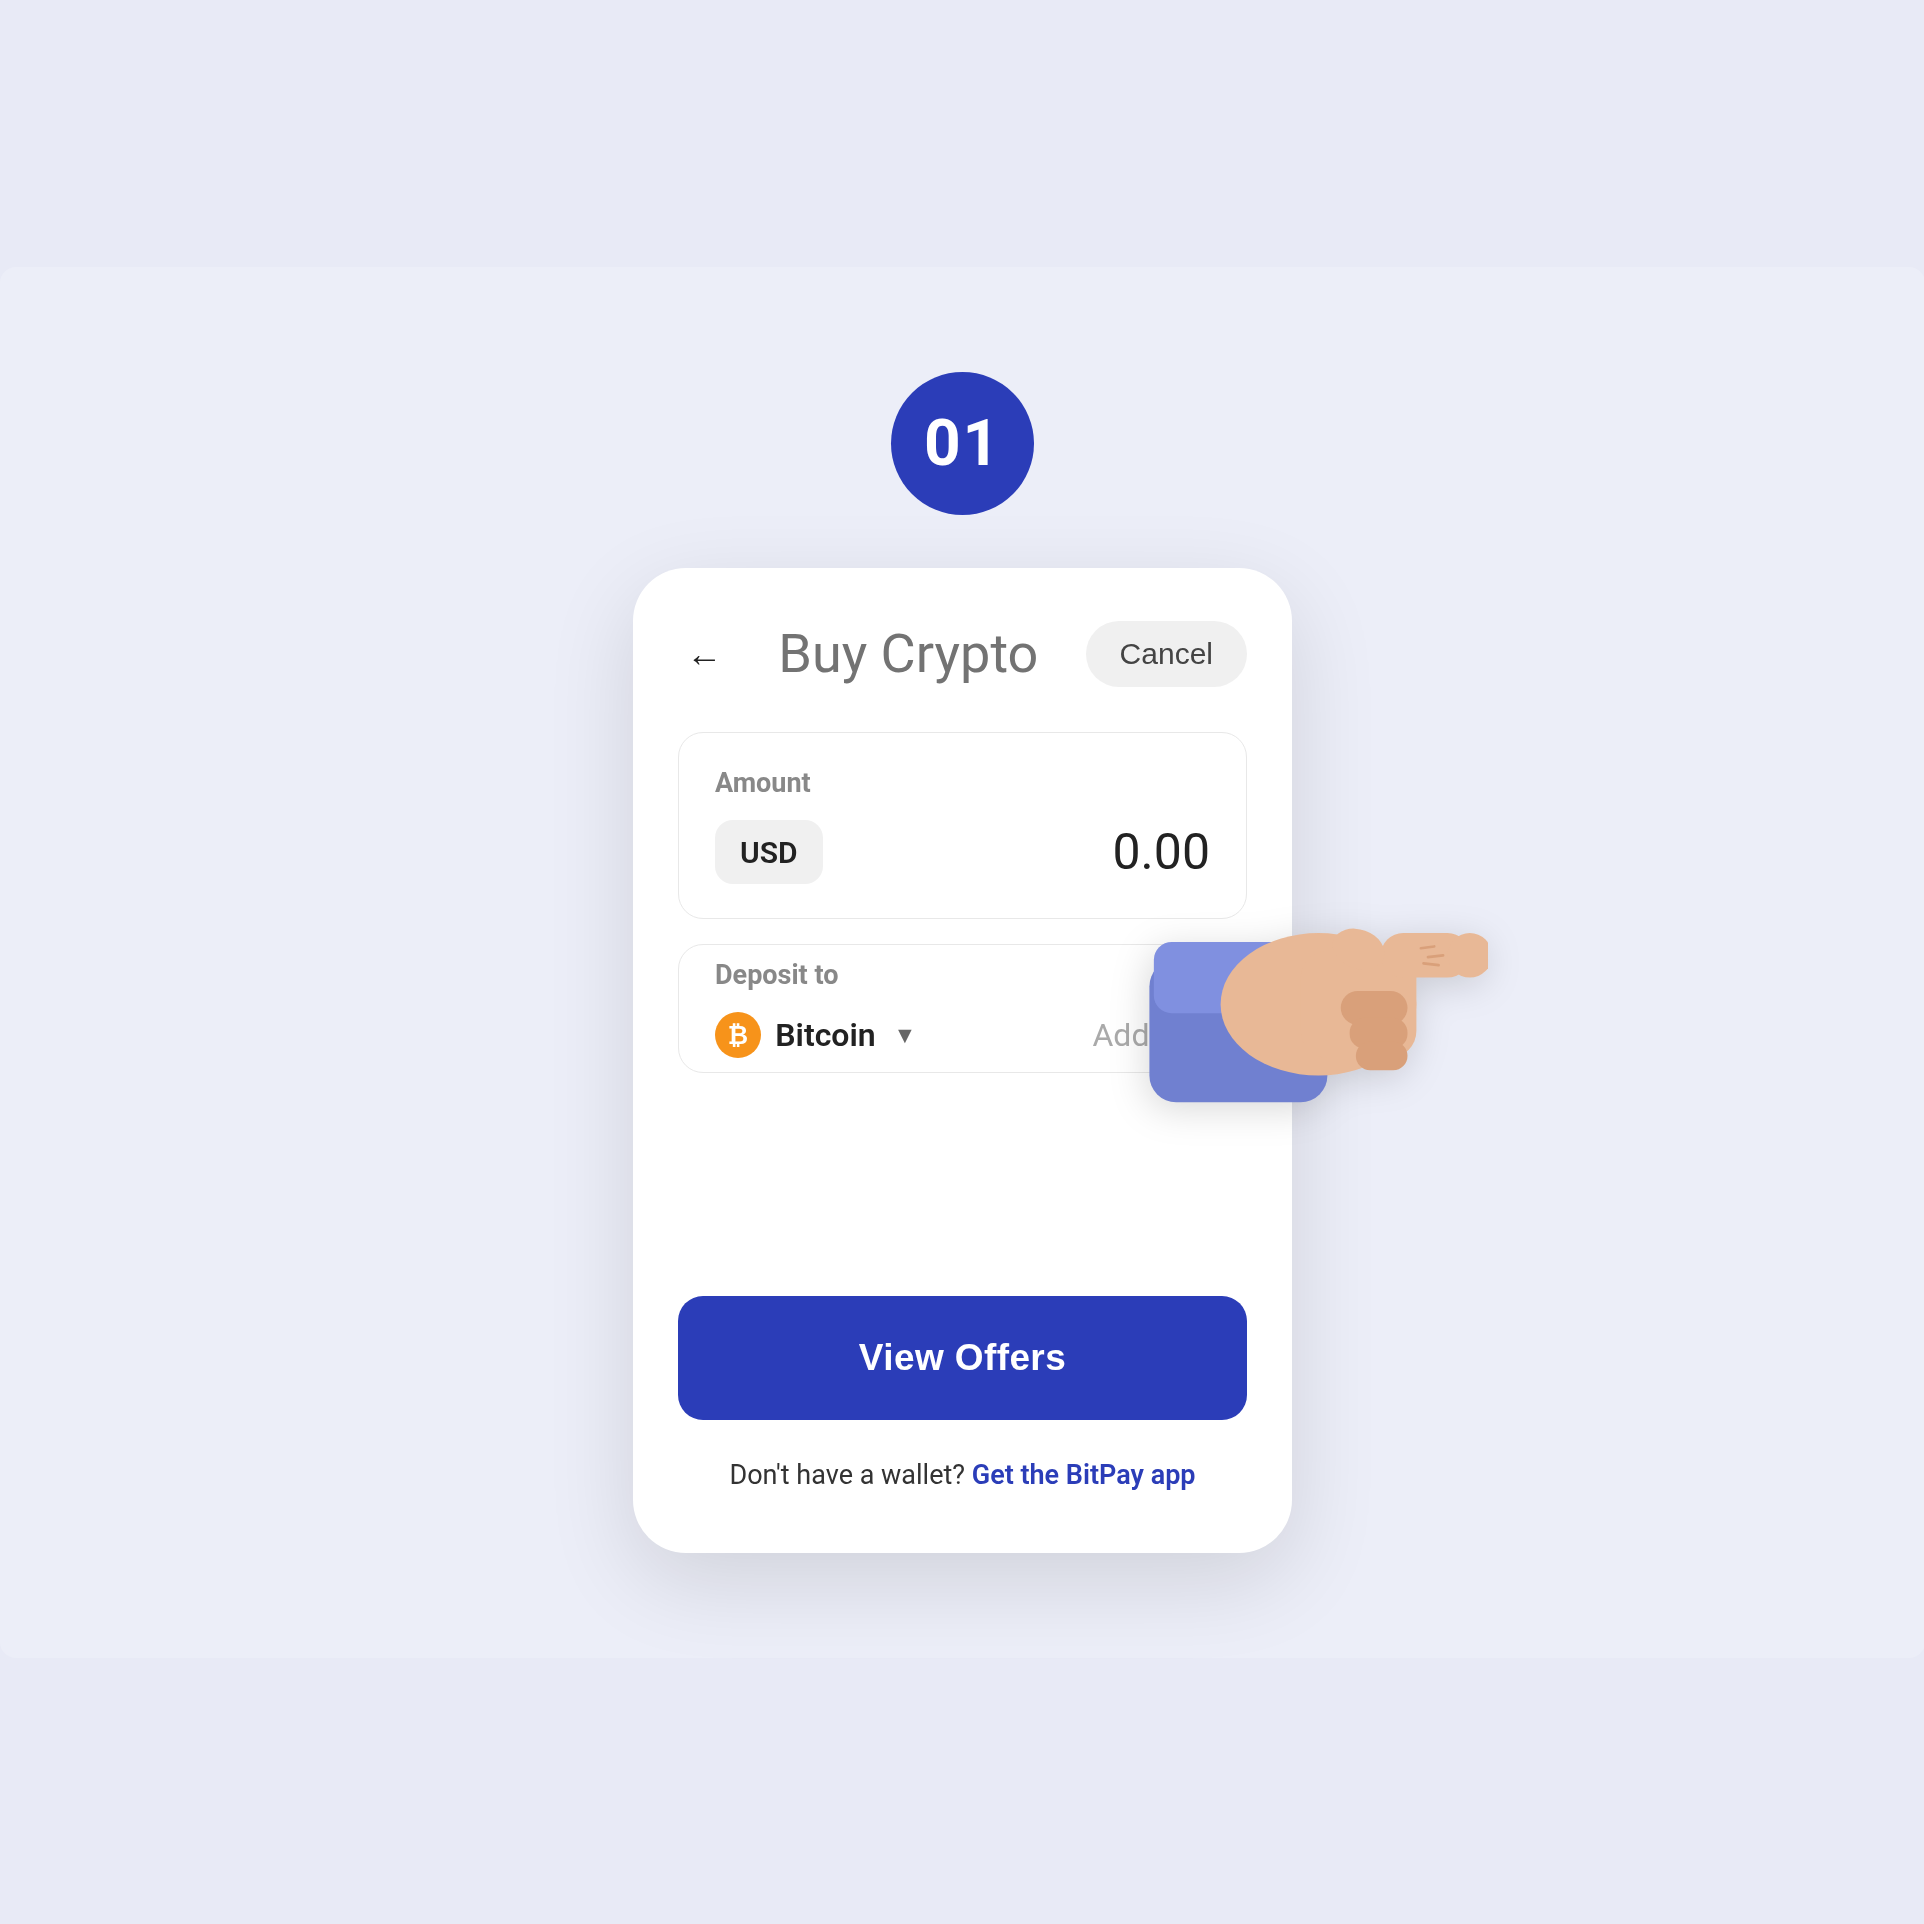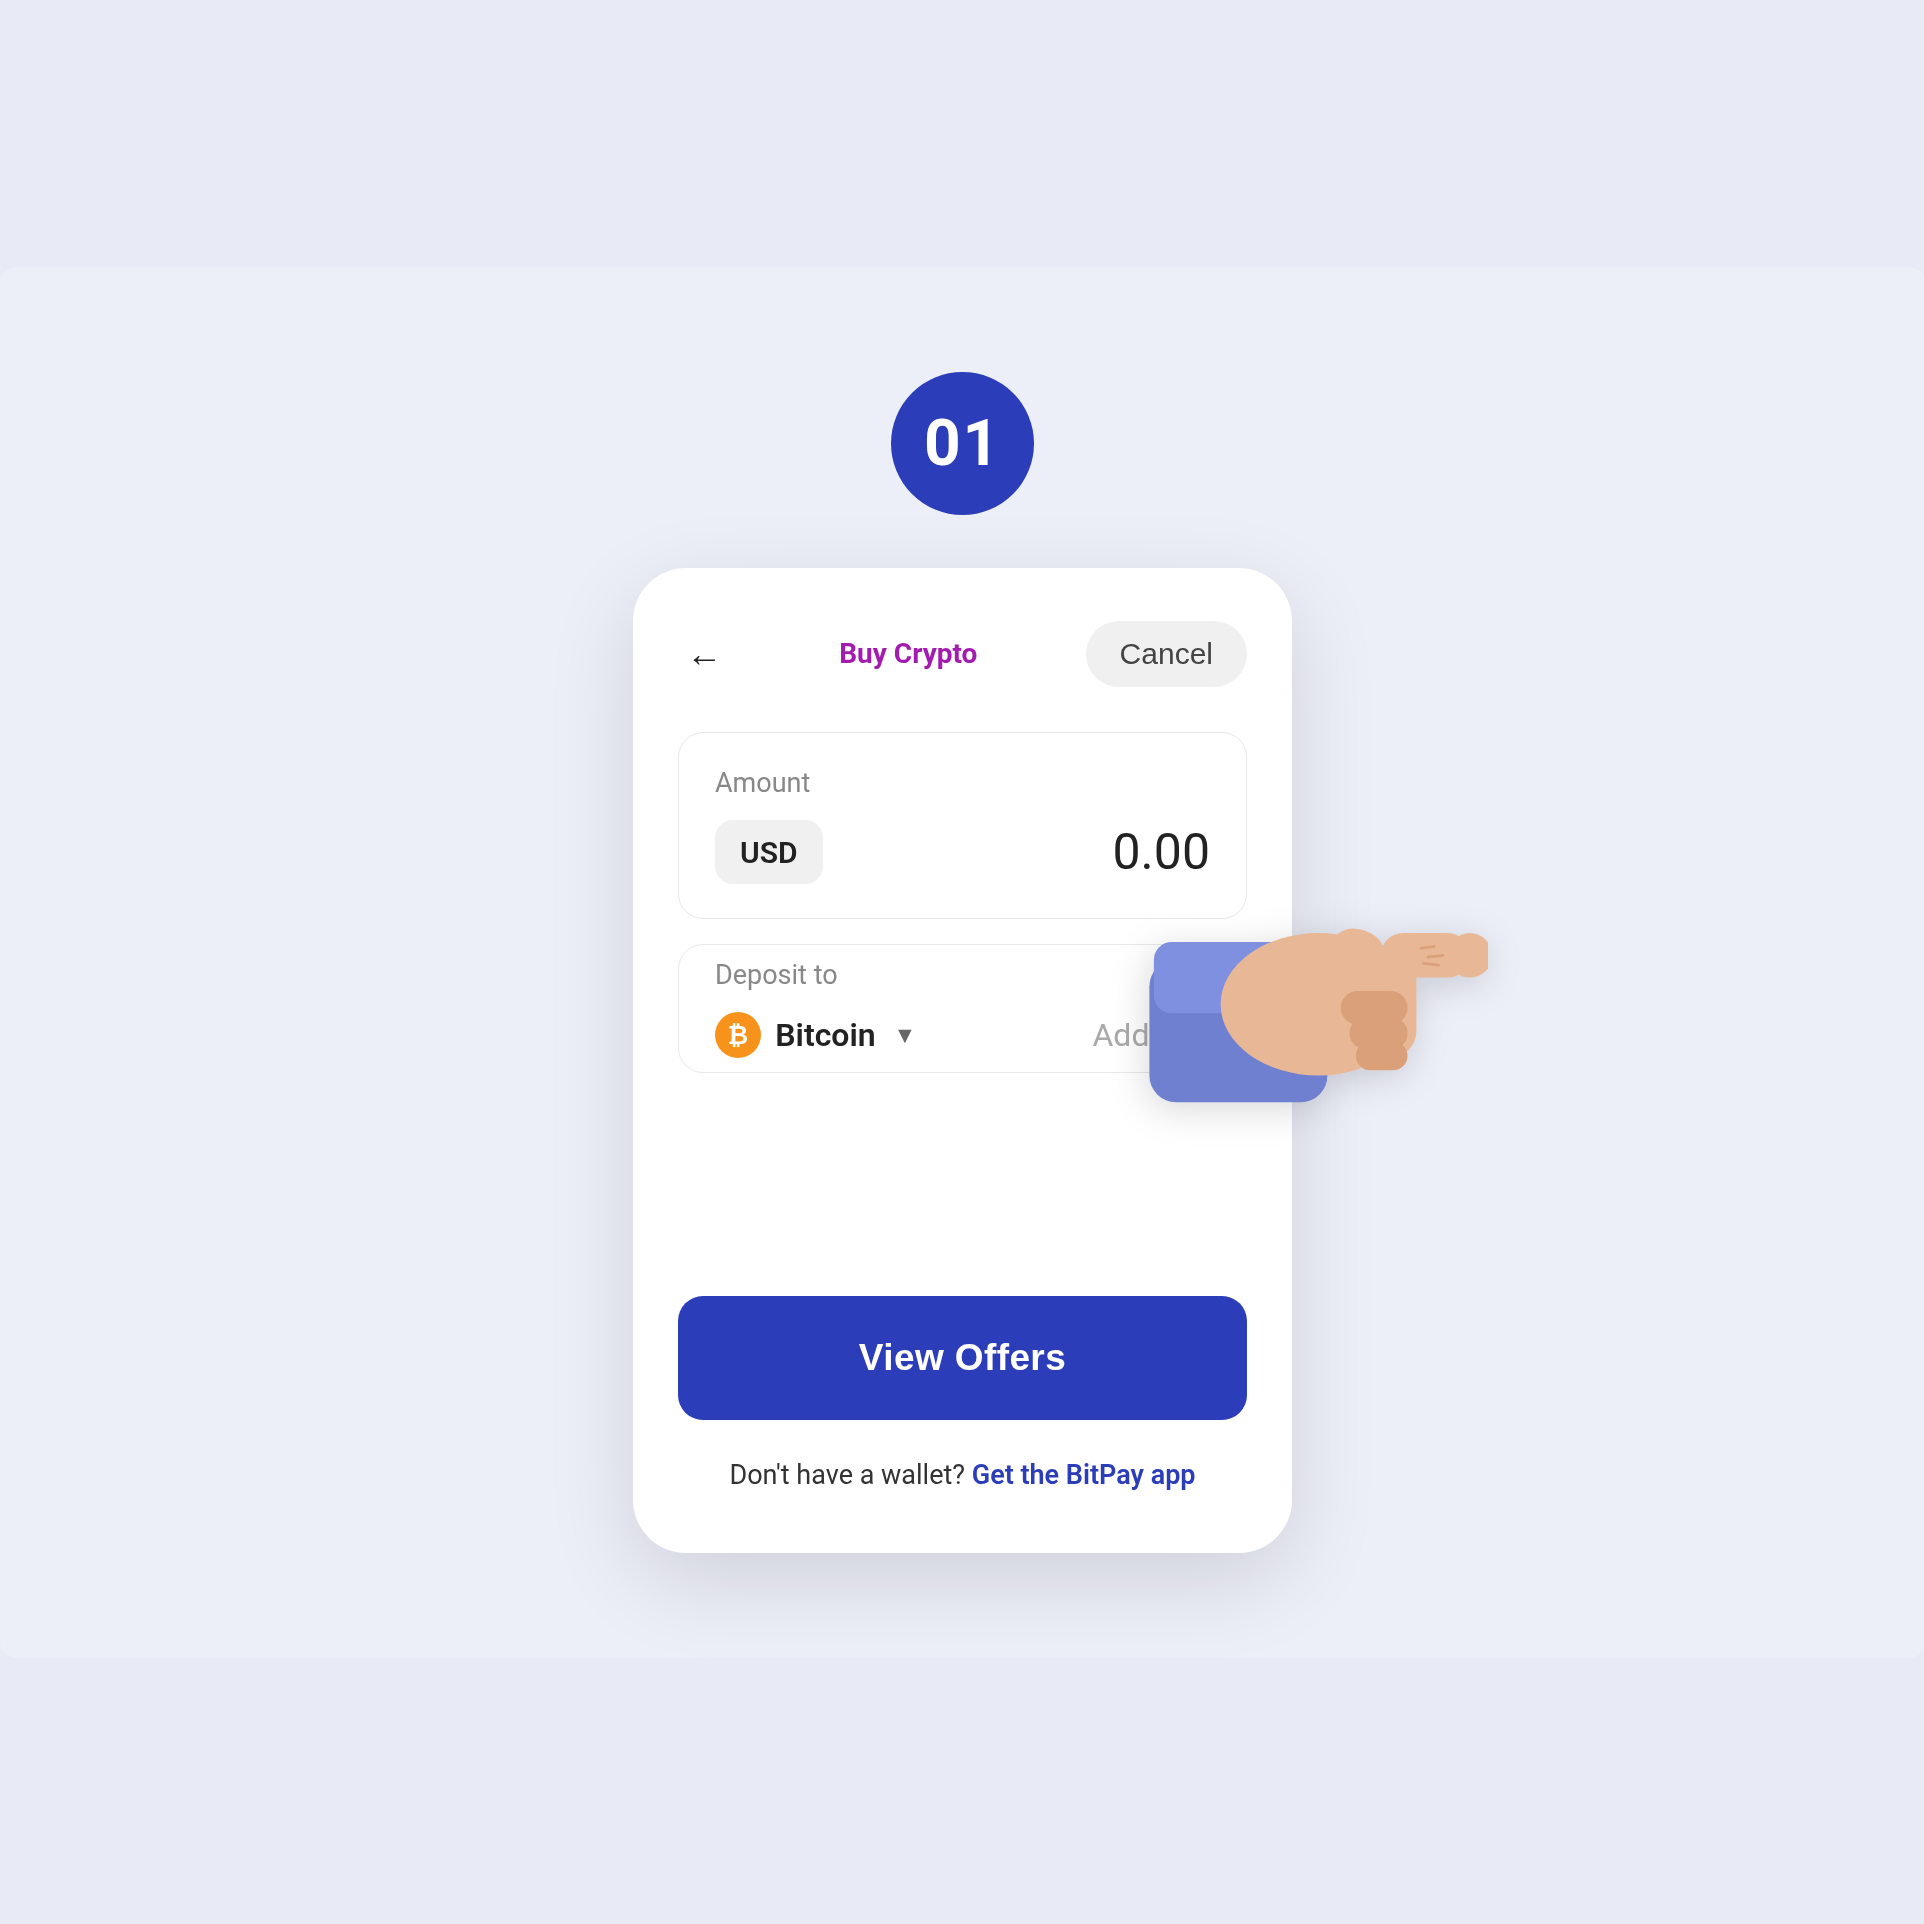--- a/index.html
+++ b/index.html
@@ -85,23 +85,23 @@
       cursor: pointer;
     }
 
     .back-arrow {
       font-size: 36px;
       color: #222;
       font-weight: 300;
     }
 
     .header-title {
-      font-size: 28px;
-      font-weight: 700;
-      color: #a21caf;
+      font-size: 54px;
+      font-weight: 400;
+      color: #737373;
     }
 
     .cancel-btn {
       background: #f0f0f0;
       border: none;
       border-radius: 36px;
       padding: 16px 34px;
       font-size: 30px;
       color: #444;
       cursor: pointer;
@@ -114,21 +114,21 @@
       border: 1.8px solid #e8e8e8;
       border-radius: 25px;
       padding: 34px 36px;
       margin-bottom: 25px;
     }
 
     .card-label {
       font-size: 27px;
       color: #888;
       margin-bottom: 21.4px;
-      font-weight: 400;
+      font-weight: 700;
     }
 
     .amount-row {
       display: flex;
       align-items: center;
       justify-content: space-between;
       gap: 24px;
     }
 
     .currency-pill {

